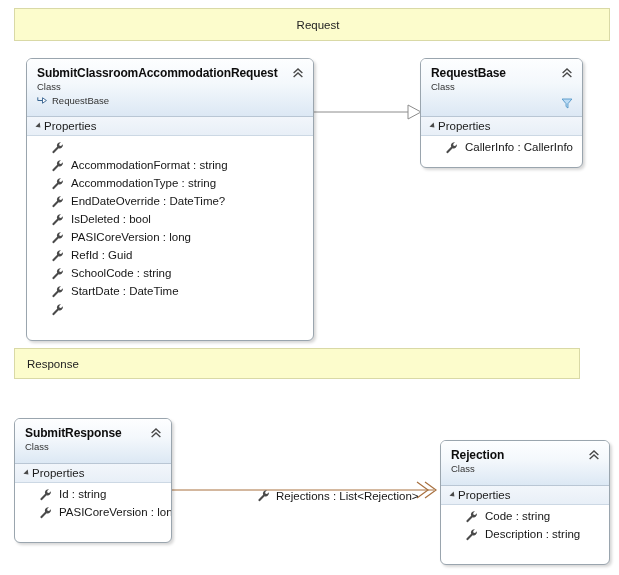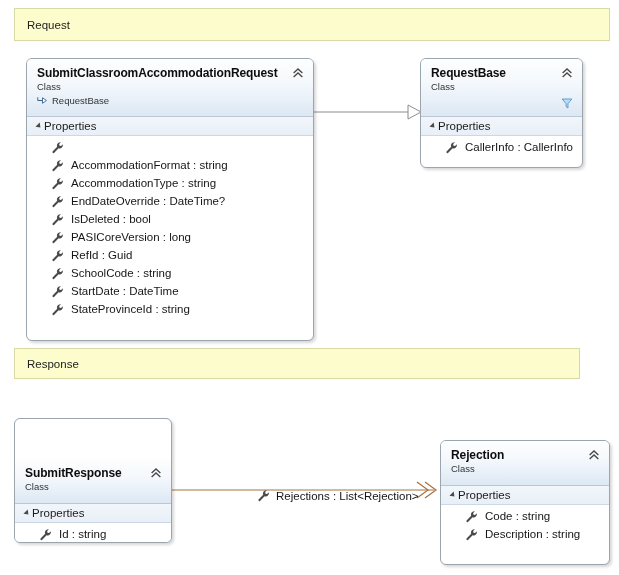--- a/index.html
+++ b/index.html
@@ -126,21 +126,21 @@
     gap: 6px;
     font-size: 11.5px;
     color: #161616;
     white-space: nowrap;
     margin-top: 20px;
   }
 </style>
 </head>
 <body>
 
-<div class="banner" style="left:14px; top:8px; width:596px; height:33px;">
+<div class="banner" style="left:14px; top:8px; width:596px; height:33px;justify-content:center;">
   <span>Request</span>
 </div>
 
 <div class="banner" style="left:14px; top:348px; width:566px; height:31px;">
   <span>Response</span>
 </div>
 
 <svg class="edge" style="left:300px; top:100px; width:124px; height:24px;" viewBox="0 0 124 24">
   <line x1="0" y1="12" x2="108" y2="12" stroke="#8c8c8c" stroke-width="1"></line>
   <polygon points="108,5 121,12 108,19" fill="#ffffff" stroke="#8c8c8c" stroke-width="1"></polygon>
@@ -231,21 +231,20 @@
     <div class="member">
       <svg class="wrench" viewBox="0 0 16 16">
           <path d="M11.2 1.6a4 4 0 0 0-3.6 5.6L1.9 12.9a1.3 1.3 0 0 0 1.8 1.8l5.7-5.7a4 4 0 0 0 5.1-4.9l-2.1 2.1-1.9-.5-.5-1.9 2.1-2.1a4 4 0 0 0-.9-.2z" fill="#4a4a4a"></path>
         </svg>
       <span>StartDate : DateTime</span>
     </div>
     <div class="member">
       <svg class="wrench" viewBox="0 0 16 16">
           <path d="M11.2 1.6a4 4 0 0 0-3.6 5.6L1.9 12.9a1.3 1.3 0 0 0 1.8 1.8l5.7-5.7a4 4 0 0 0 5.1-4.9l-2.1 2.1-1.9-.5-.5-1.9 2.1-2.1a4 4 0 0 0-.9-.2z" fill="#4a4a4a"></path>
         </svg>
-      <span>StateProvinceId : string</span>
     </div>
   </div>
 </div>
 
 <div class="classbox" style="left:420px; top:58px; width:163px; height:110px;">
   <div class="cb-header" style="height:58px;">
     <div class="cb-title">RequestBase</div>
     <div class="cb-stereo">Class</div>
     <svg class="chev" viewBox="0 0 16 16">
       <polyline points="3,8 8,3.5 13,8" fill="none" stroke="#4a4a4a" stroke-width="1.6"></polyline>
@@ -263,21 +262,21 @@
     <div class="member">
       <svg class="wrench" viewBox="0 0 16 16">
           <path d="M11.2 1.6a4 4 0 0 0-3.6 5.6L1.9 12.9a1.3 1.3 0 0 0 1.8 1.8l5.7-5.7a4 4 0 0 0 5.1-4.9l-2.1 2.1-1.9-.5-.5-1.9 2.1-2.1a4 4 0 0 0-.9-.2z" fill="#4a4a4a"></path>
         </svg>
       <span>CallerInfo : CallerInfo</span>
     </div>
   </div>
 </div>
 
 <div class="classbox" style="left:14px; top:418px; width:158px; height:125px;">
-  <div class="cb-header" style="height:45px;margin-top:40px;">
+  <div class="cb-header" style="height:45px;">
     <div class="cb-title">SubmitResponse</div>
     <div class="cb-stereo">Class</div>
     <svg class="chev" viewBox="0 0 16 16">
       <polyline points="3,8 8,3.5 13,8" fill="none" stroke="#4a4a4a" stroke-width="1.6"></polyline>
       <polyline points="3,12.5 8,8 13,12.5" fill="none" stroke="#4a4a4a" stroke-width="1.6"></polyline>
     </svg>
   </div>
   <div class="cb-compartment-title">
     <span class="tri"></span>
     <span>Properties</span>

